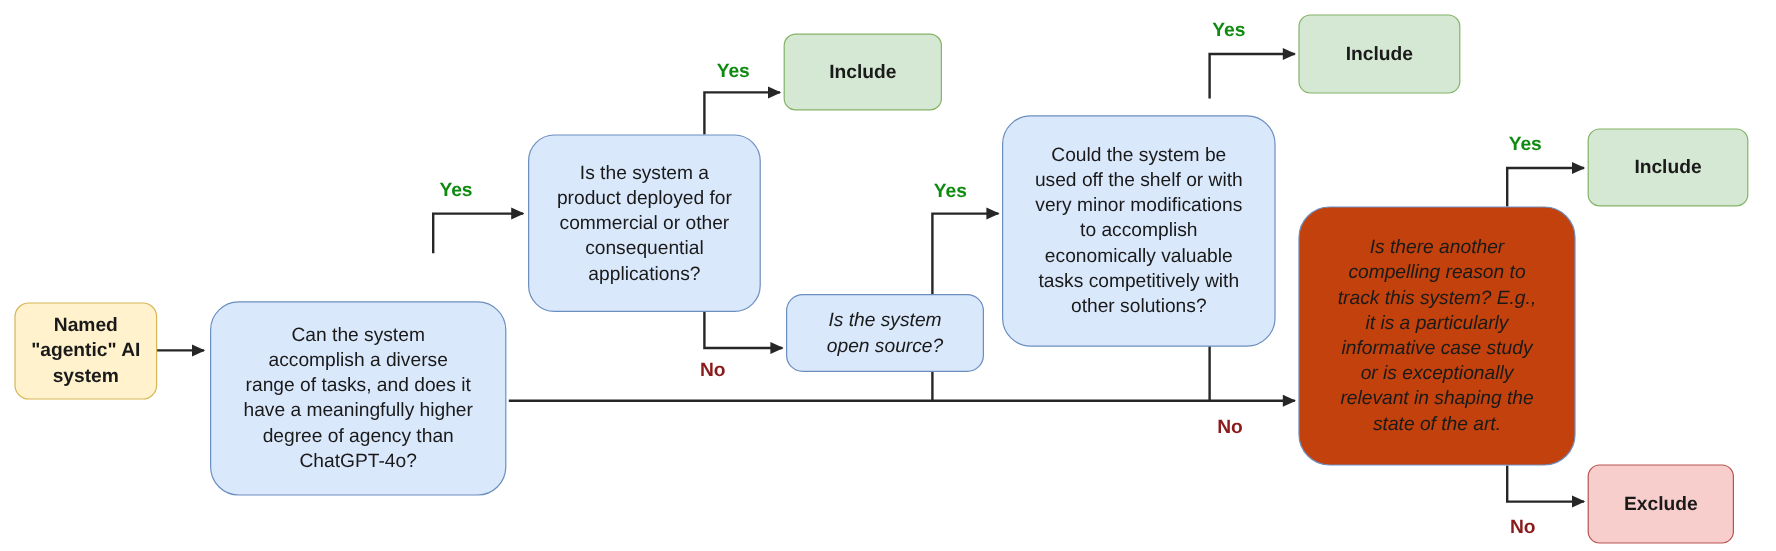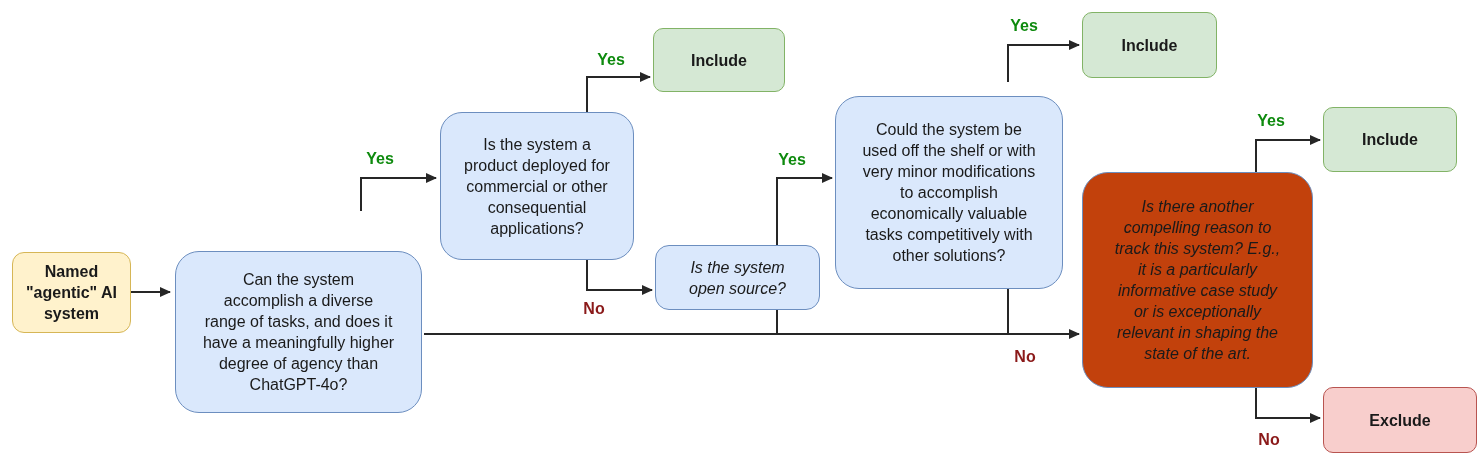--- a/index.html
+++ b/index.html
@@ -23,21 +23,21 @@
   
   #n-start   {left:12px;  top:252px; width:119px; height:81px;  border-radius:12px;}
   #n-q1      {left:175px; top:211px; width:247px; height:162px; border-radius:24px;margin-top:40px;}
   #n-q2      {left:440px; top:112px; width:194px; height:148px; border-radius:22px;}
   #n-q3      {left:655px; top:245px; width:165px; height:65px;  border-radius:14px;}
   #n-q4      {left:835px; top:96px;  width:228px; height:193px; border-radius:24px;}
   #n-q5      {left:1082px;top:172px; width:231px; height:216px; border-radius:26px;}
   #n-include1{left:653px; top:28px;  width:132px; height:64px;  border-radius:10px;}
   #n-include2{left:1082px;top:12px;  width:135px; height:66px;  border-radius:10px;}
   #n-include3{left:1323px;top:107px; width:134px; height:65px;  border-radius:10px;}
-  #n-exclude {left:1323px;top:387px; width:154px; height:66px;  border-radius:10px;}
+  #n-exclude {left:1323px;top:387px; width:122px; height:66px;  border-radius:10px;}
   
   #lbl-q1-yes{left:380px; top:159px;}
   #lbl-q2-yes{left:611px; top:60px;}
   #lbl-q2-no {left:594px; top:309px;}
   #lbl-q3-yes{left:792px; top:160px;}
   #lbl-q4-yes{left:1024px;top:26px;}
   #lbl-merge-no{left:1025px;top:357px;}
   #lbl-q5-yes{left:1271px;top:121px;}
   #lbl-q5-no {left:1269px;top:440px;}
 </style>

